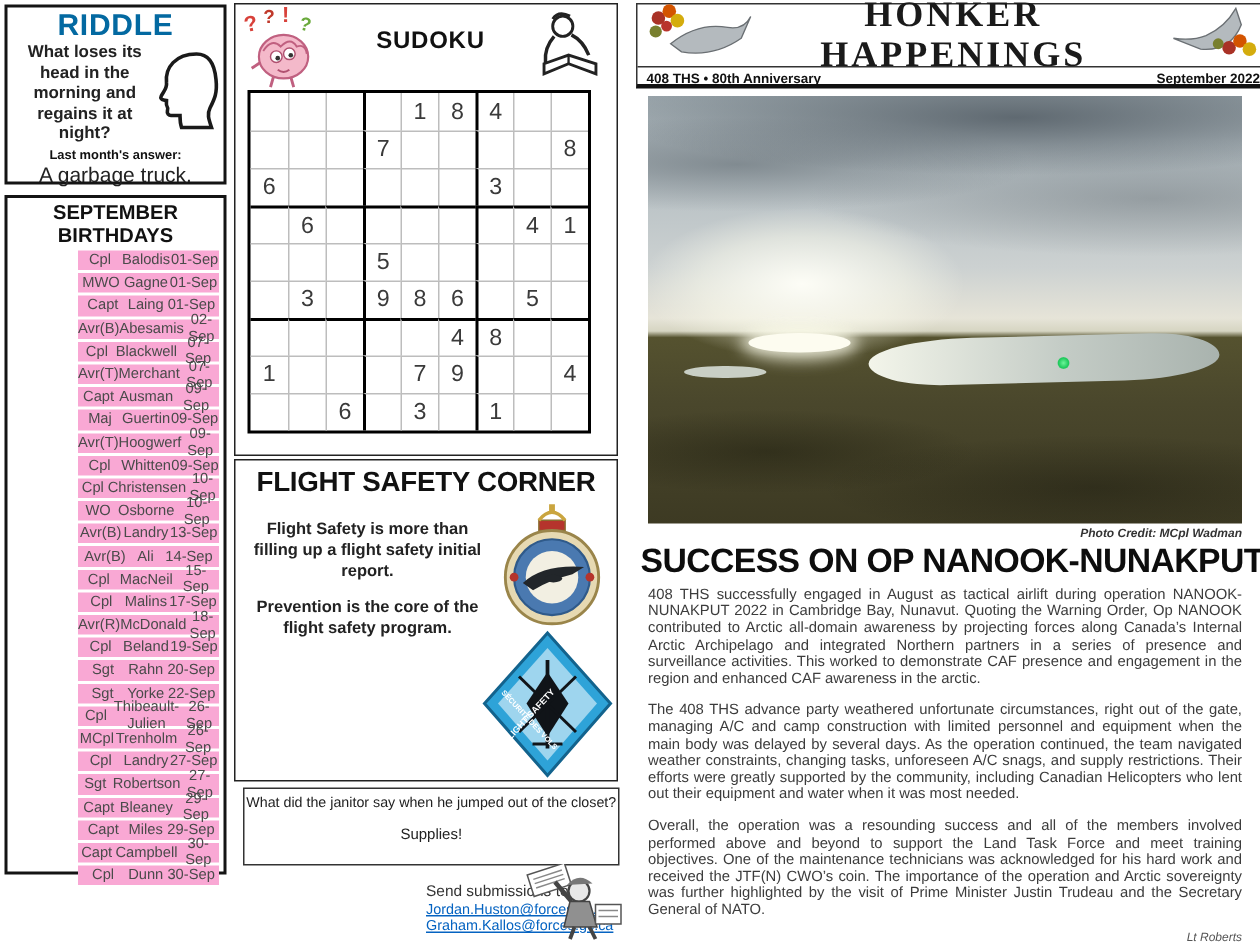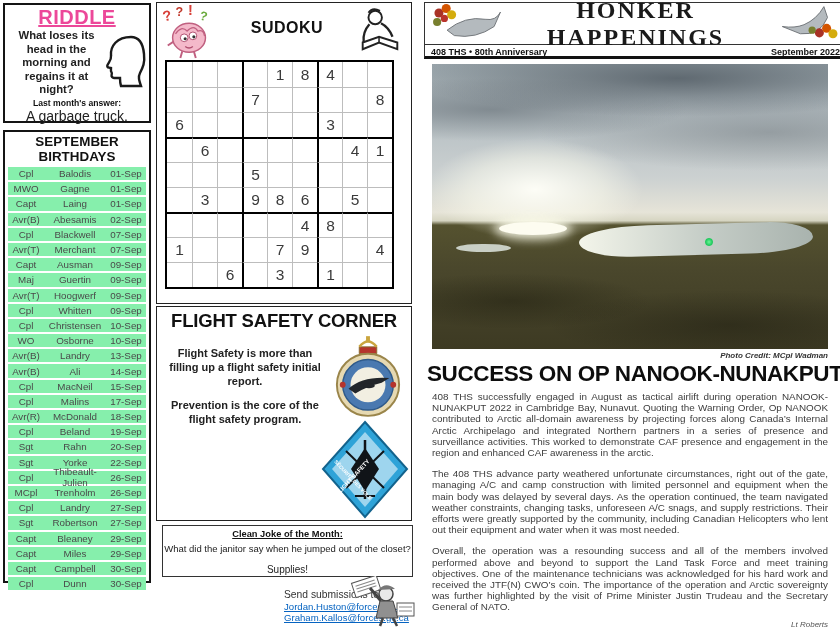--- a/index.html
+++ b/index.html
@@ -1,30 +1,30 @@
 <!DOCTYPE html>
 <html><head>
 <meta charset="utf-8">
 <style>
   html,body{margin:0;padding:0;background:#fff;}
   .page{position:relative;width:840px;height:630px;background:#fff;overflow:hidden;
         font-family:"Liberation Sans",sans-serif;color:#333;}
   .abs{position:absolute;}
   
   .riddle-box{left:3px;top:3px;width:148px;height:120px;border:2.5px solid #141414;box-sizing:border-box;}
-  .riddle-title{text-align:center;font-size:20px;font-weight:800;color:#ec4899;margin-top:1px;letter-spacing:.5px;text-decoration:underline;}
+  .riddle-title{text-align:center;font-size:20px;font-weight:800;color:#0369a1;margin-top:1px;letter-spacing:.5px;}
   .riddle-row{display:flex;align-items:center;padding:0 2px 0 5px;}
   .riddle-q{width:94px;font-size:11.3px;font-weight:600;line-height:1.2;text-align:center;color:#222;}
   .riddle-ans-label{font-size:8.6px;font-weight:800;text-align:center;margin-top:1px;color:#111;}
   .riddle-ans{font-size:14px;text-align:center;color:#222;}
   .bday-box{left:3px;top:130px;width:148px;height:453px;border:2.5px solid #141414;box-sizing:border-box;}
   .bday-title{text-align:center;font-size:13.4px;font-weight:800;color:#111;padding:2px 0 3px;}
   .bday-rows{padding:0 3px;}
-  .brow{display:flex;align-items:center;background:#86efac;height:13.2px;margin-bottom:2px;
-        font-size:9.8px;color:#4a4a4a;}
+  .brow{display:flex;align-items:center;background:#f9a8d4;height:13.2px;margin-bottom:2px;
+        font-size:9.8px;color:#4a4a4a;margin-left:44px;}
   .brank{width:36px;text-align:center;}
   .bname{flex:1;text-align:center;}
   .bdate{width:40px;text-align:center;}
   .foot-note{left:3px;top:586px;width:256px;font-size:11px;line-height:1.2;color:#222;}
   .foot-note b{font-weight:800;}
   
   .sudoku-box{left:156px;top:2px;width:256px;height:302px;border:1.5px solid #222;box-sizing:border-box;}
   .sudoku-title{position:absolute;left:58px;right:52px;top:16px;text-align:center;
                 font-size:16px;font-weight:800;color:#111;letter-spacing:.5px;}
   .sgrid{position:absolute;left:8px;top:57px;display:grid;grid-template-columns:repeat(9,25px);
@@ -388,21 +388,20 @@
         <line x1="25" y1="31" x2="63" y2="68" stroke="#101418" stroke-width="2"></line>
         <line x1="63" y1="31" x2="25" y2="68" stroke="#101418" stroke-width="2"></line>
         <line x1="34" y1="76" x2="54" y2="76" stroke="#101418" stroke-width="2"></line>
         <text transform="translate(17,76) rotate(-47)" font-size="6" font-weight="bold" fill="#fff">FLIGHT SAFETY</text>
         <text transform="translate(13,42) rotate(47)" font-size="5" font-weight="bold" fill="#fff">SÉCURITÉ DES VOLS</text>
       </svg>
     </span>
   </div>
 
   <div class="abs joke-box">
-    <div class="joke-title">Clean Joke of the Month:</div>
     <div class="joke-setup">What did the janitor say when he jumped out of the closet?</div>
     <div class="joke-punch">Supplies!</div>
   </div>
 
   <div class="abs send-block">
     <div class="send-label">Send submissions to:</div>
     <div>
         <a class="email-link">Jordan.Huston@forces.gc.ca</a>
         <a class="email-link">Graham.Kallos@forces.gc.ca</a>
       </div>

